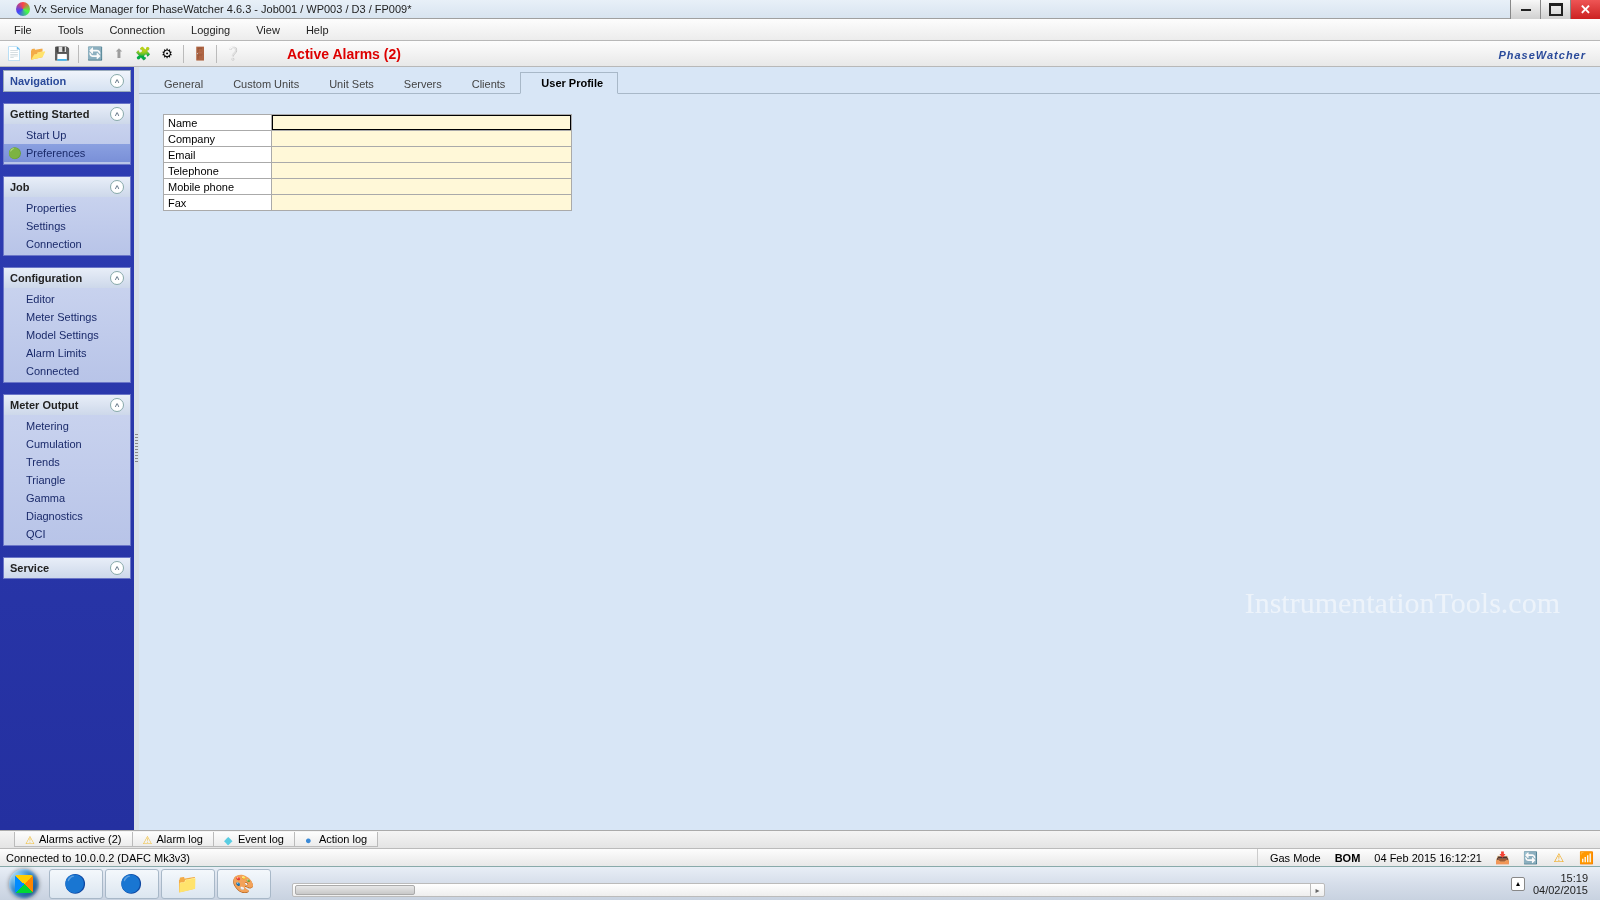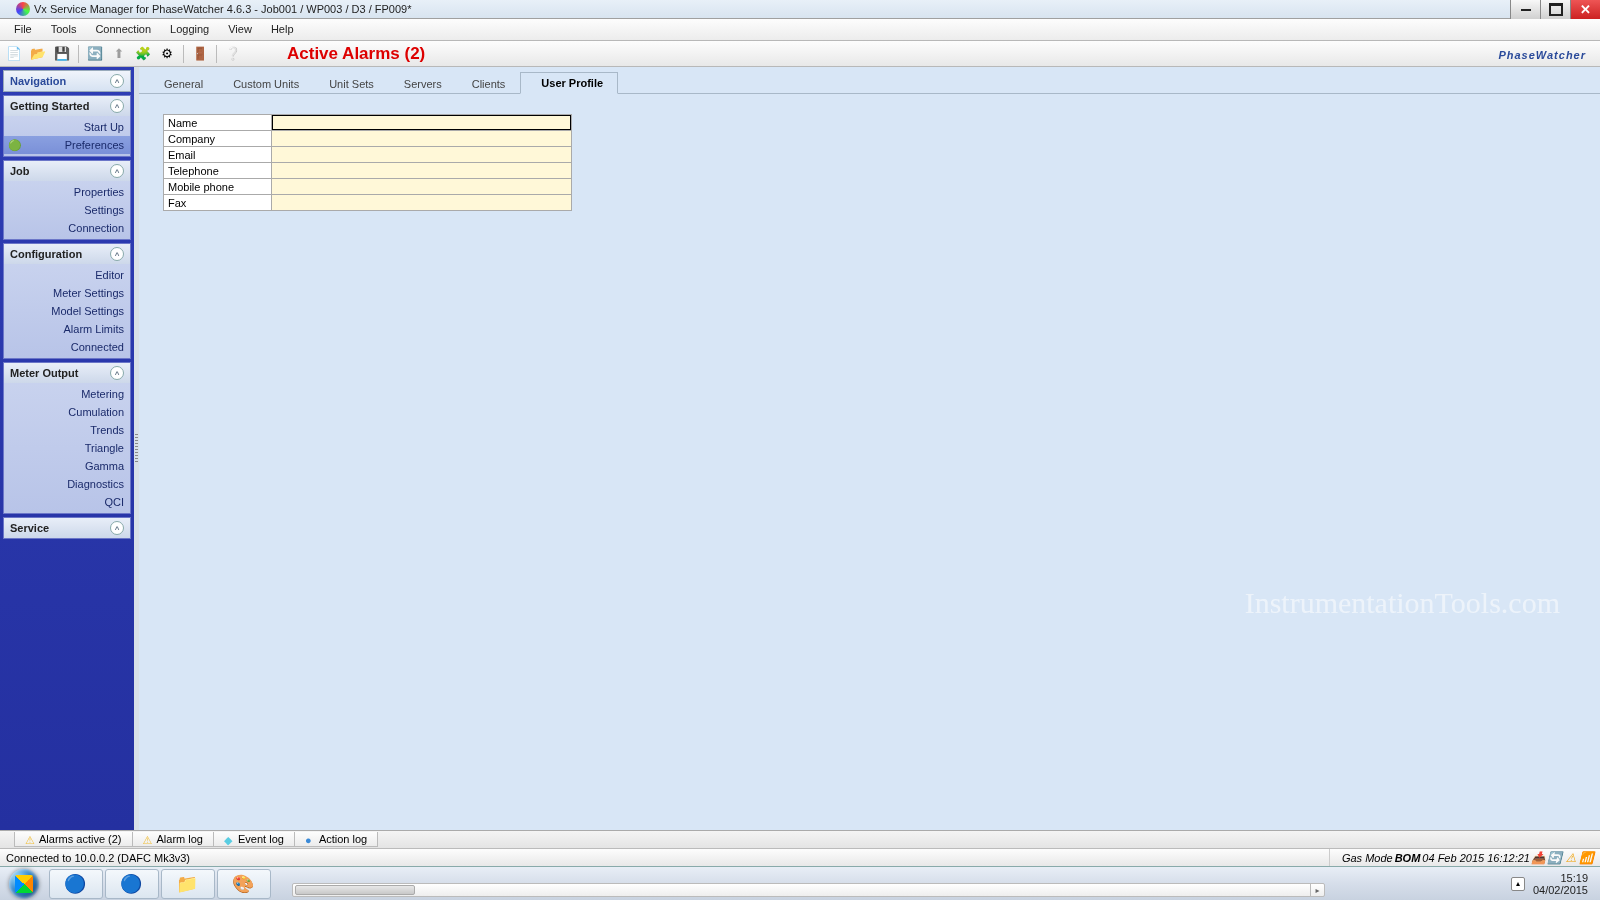--- a/index.html
+++ b/index.html
@@ -10,40 +10,40 @@
 .titlebar .app-ico { width:14px; height:14px; border-radius:50%; background: conic-gradient(#f44,#4f4,#44f,#f44); margin-right:4px; }
 .titlebar .title { color:#222; }
 .winbtns { position:absolute; right:0; top:0; display:flex; }
 .winbtn { width:30px; height:19px; display:flex; align-items:center; justify-content:center; border-left:1px solid #888; background:linear-gradient(#f8f8f8,#d0d0d0); }
 .winbtn.min::after{content:""; width:10px; border-bottom:2px solid #222;}
 .winbtn.max::after{content:""; width:10px; height:8px; border:2px solid #222; border-top-width:3px;}
 .winbtn.close{ background:linear-gradient(#e55,#c22); color:#fff; font-weight:bold; font-size:13px; }
 .winbtn.close::after{content:"✕"; color:#fff;}
 
 
-.menubar { height:22px; background:linear-gradient(#fdfdfd,#ececec); border-bottom:1px solid #b8b8b8; display:flex; align-items:flex-start; padding:0 6px; gap:3px;}
+.menubar { height:22px; background:linear-gradient(#fdfdfd,#ececec); border-bottom:1px solid #b8b8b8; display:flex; align-items:center; padding:0 6px; gap:10px;}
 .menuitem { padding:4px 8px; color:#222; }
 
 
 .toolbar { height:26px; background:linear-gradient(#fdfdfd,#e8e8e8); border-bottom:1px solid #b8b8b8; display:flex; align-items:center; padding:0 4px; gap:4px;}
 .tbtn { width:20px; height:20px; display:flex; align-items:center; justify-content:center; font-size:13px; }
 .tbtn.dis{ opacity:.35; }
 .tsep{ width:1px; height:18px; background:#bbb; margin:0 2px;}
-.alarm-label{ color:#d00; font-weight:bold; font-size:17px; margin-left:40px;}
+.alarm-label{ color:#d00; font-weight:bold; font-size:14px; margin-left:40px;}
 .brand { margin-left:auto; margin-right:10px; font-style:italic; font-weight:bold; font-size:18px; letter-spacing:1px; color:#2a4a9a;}
 .brand .w{ color:#2a4a9a; }
 
 
 .mainrow { display:flex; height: calc(100% - 19px - 22px - 26px - 18px - 18px - 34px); }
 
 
 .navwrap { width:134px; background:linear-gradient(#2e3db4,#2430a0); display:flex; flex-direction:column; padding:3px; }
 .navhead { background:linear-gradient(#f0f4fb,#d6e2f2); border:1px solid #9ab; padding:3px 6px; color:#2a4a9a; font-weight:bold; display:flex; align-items:center; justify-content:space-between;}
 .navhead .chev{ width:14px; height:14px; border:1px solid #8aa; border-radius:50%; background:#fff; display:flex; align-items:center; justify-content:center; font-size:8px; color:#678;}
-.navgroup{ margin-top:3px; border:1px solid #6b76c8;text-align:right; }
+.navgroup{ margin-top:11px; border:1px solid #6b76c8; }
 .grphead{ background:linear-gradient(#e8eef8,#cdd8ea); padding:3px 6px; color:#222; font-weight:bold; display:flex; align-items:center; justify-content:space-between;}
 .grphead .chev{ width:14px; height:14px; border:1px solid #8aa; border-radius:50%; background:#fff; display:flex; align-items:center; justify-content:center; font-size:8px; color:#678;}
 .grpbody{ background:linear-gradient(#c8d2ee,#b8c4e8); padding:2px 0;}
 .navitem{ padding:3px 6px 3px 22px; color:#1a2a6a; position:relative;}
 .navitem.active{ background:linear-gradient(#8aa0e0,#7a90d8);}
 .navitem .ico{ position:absolute; left:4px; top:2px; width:14px; height:14px; display:flex; align-items:center; justify-content:center; font-size:11px;}
 
 
 .vdrag{ width:5px; background:#d8e0e8; cursor:col-resize; display:flex; align-items:center; justify-content:center;}
 .vdrag::after{content:""; width:3px; height:30px; background:repeating-linear-gradient(#888,#888 1px,transparent 1px,transparent 3px);}
@@ -66,21 +66,21 @@
 
 
 .bottomtabs{ height:18px; background:linear-gradient(#f4f4f4,#e4e4e4); border-top:1px solid #aaa; display:flex; align-items:center; padding:0 14px; gap:0;}
 .btab{ padding:1px 10px; border:1px solid #bbb; border-top:none; background:linear-gradient(#fdfdfd,#ececec); display:flex; align-items:center; gap:4px; margin-right:-1px;}
 .btab .dot{ width:10px; height:10px; display:inline-block;}
 
 
 .statusbar{ height:18px; background:linear-gradient(#fdfdfd,#e8e8e8); border-top:1px solid #bbb; display:flex; align-items:center; padding:0 6px; gap:8px;}
 .statusbar .left{ flex:0 0 auto;}
 .statusbar .spacer{ flex:1; height:100%; border-right:1px solid #ccc; margin-right:4px;}
-.statusbar .right{ display:flex; align-items:center; gap:2px; margin-left:auto;font-style:italic;}
+.statusbar .right{ display:flex; align-items:center; gap:14px; margin-left:auto;}
 .sico{ width:14px; height:14px; display:inline-flex; align-items:center; justify-content:center; font-size:12px;}
 
 
 .taskbar{ height:34px; background:linear-gradient(#e8eef6,#d6deea 50%,#c8d2e0); border-top:1px solid #8aa; display:flex; align-items:center; padding:0; position:relative;}
 .startbtn{ width:48px; height:34px; display:flex; align-items:center; justify-content:center;}
 .orb{ width:30px; height:30px; border-radius:50%; background:radial-gradient(circle at 30% 30%, #9df 0%, #38c 40%, #025 100%); box-shadow: inset 0 0 4px #fff, 0 0 4px rgba(0,0,0,.4); position:relative;}
 .orb::after{content:""; position:absolute; inset:6px; background: conic-gradient(from 45deg, #f80 0 25%, #0c4 0 50%, #08f 0 75%, #fc0 0); border-radius:2px; transform:rotate(0deg); filter:saturate(1.2);}
 .taskbtn{ width:54px; height:30px; margin:2px 1px; border:1px solid #a8b8c8; border-radius:3px; background:linear-gradient(#f4f8fc,#dce6f0); display:flex; align-items:center; justify-content:center; font-size:18px;}
 .tray{ margin-left:auto; display:flex; align-items:center; gap:2px; padding:0 6px;}
 .trayarrow{ width:14px; height:14px; border:1px solid #888; border-radius:2px; background:#fff; display:flex; align-items:center; justify-content:center; font-size:8px;}

